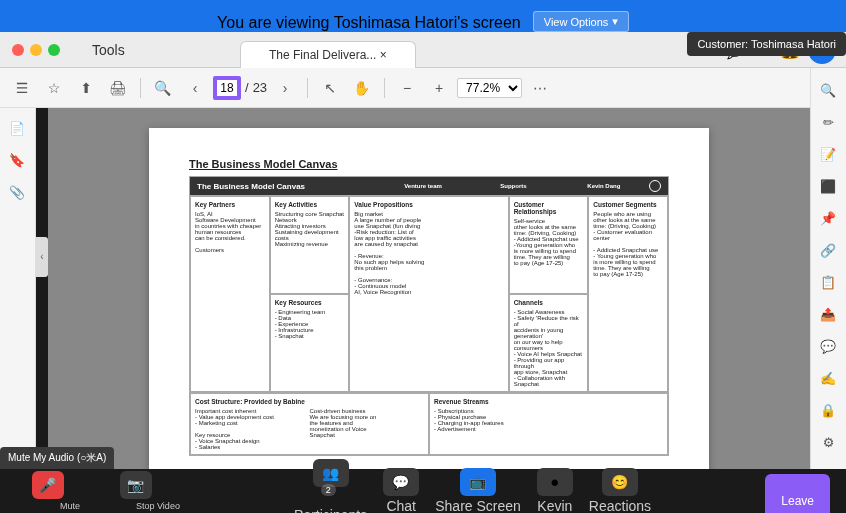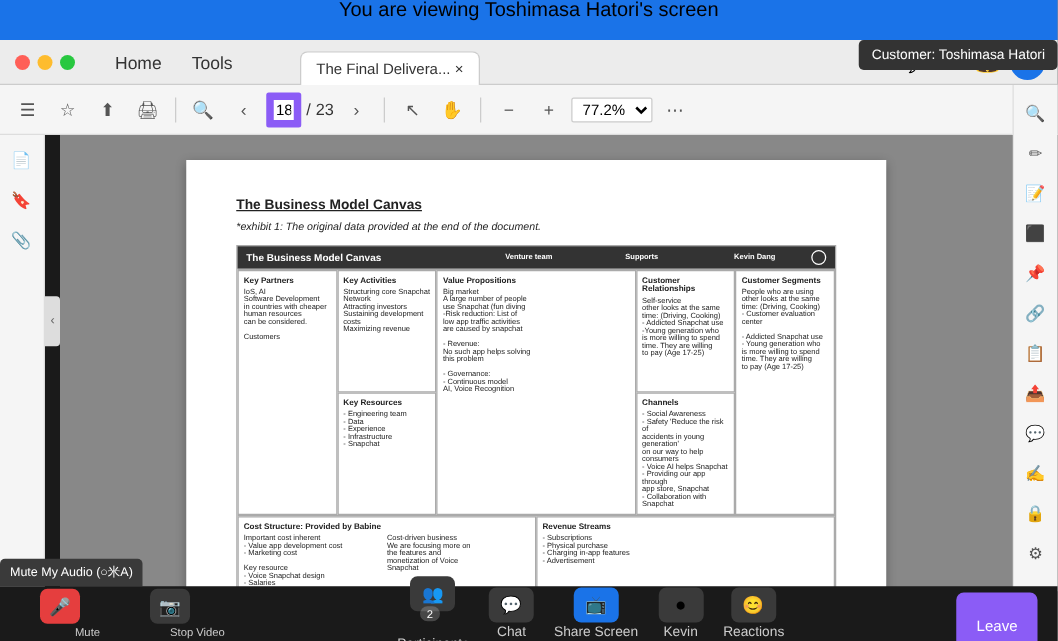--- a/index.html
+++ b/index.html
@@ -1,21 +1,21 @@
 <!DOCTYPE html>
 <html><head>
   <meta charset="utf-8">
   <style>
     * { margin: 0; padding: 0; box-sizing: border-box; }
     body { width: 846px; height: 513px; overflow: hidden; font-family: -apple-system, BlinkMacSystemFont, 'Segoe UI', sans-serif; background: #1a1a1a; }
 
     
     .notification-bar {
       position: absolute; top: 0; left: 0; right: 0; height: 32px;
-      background: #1a73e8; display: flex; align-items: flex-start; justify-content: center;
+      background: #1a73e8; display: flex; align-items: flex-end; justify-content: center;
       gap: 12px; z-index: 100;
     }
     .view-options-btn {
       background: rgba(255,255,255,0.2); border: 1px solid rgba(255,255,255,0.4);
       color: white; font-size: 11px; padding: 3px 10px; border-radius: 3px; cursor: pointer;
       display: flex; align-items: center; gap: 4px;
     }
 
     
     .title-bar {
@@ -38,21 +38,21 @@
       padding: 0 12px; height: 36px; display: flex; align-items: center;
       font-size: 14px; color: #333; cursor: pointer;
     }
 
     
     .tab-bar {
       position: absolute; top: 32px; left: 240px; right: 200px; height: 36px;
       display: flex; align-items: flex-end;
     }
     .tab {
-      background: white; border-radius: 6px 6px 0 0; padding: 6px 12px;
+      background: white; border-radius: 6px 6px 0 0; padding: 6px 28px;
       font-size: 12px; color: #333; display: flex; align-items: center; gap: 6px;
       border: 1px solid #ccc; border-bottom: none; cursor: pointer; max-width: 180px;
     }
 
     
     .header-icons {
       position: absolute; top: 32px; right: 0; height: 36px;
       display: flex; align-items: center; gap: 8px; padding: 0 10px;
     }
     .header-icon { width: 20px; height: 20px; display: flex; align-items: center; justify-content: center; cursor: pointer; }
@@ -60,21 +60,21 @@
 
     
     .toolbar {
       position: absolute; top: 68px; left: 0; right: 0; height: 40px;
       background: #f5f5f5; border-bottom: 1px solid #ddd;
       display: flex; align-items: center; padding: 0 8px; gap: 4px;
     }
     .toolbar-icon { width: 28px; height: 28px; display: flex; align-items: center; justify-content: center; cursor: pointer; border-radius: 3px; font-size: 14px; color: #555; }
     .toolbar-separator { width: 1px; height: 20px; background: #ccc; margin: 0 4px; }
     .page-info { display: flex; align-items: center; gap: 4px; font-size: 13px; color: #333; }
-    .page-input { width: 28px; text-align: center; border: 6px solid #8b5cf6; border-radius: 2px; font-size: 12px; padding: 1px 2px; }
+    .page-input { width: 28px; text-align: center; border: 4px solid #8b5cf6; border-radius: 2px; font-size: 12px; padding: 1px 2px; }
     .zoom-select { border: 1px solid #ccc; border-radius: 2px; font-size: 12px; padding: 1px 4px; background: white; cursor: pointer; }
 
     
     .right-sidebar {
       position: absolute; top: 68px; right: 0; bottom: 40px; width: 36px;
       background: #f5f5f5; border-left: 1px solid #ddd;
       display: flex; flex-direction: column; align-items: center; padding: 8px 0; gap: 4px;
     }
     .sidebar-icon { width: 28px; height: 28px; display: flex; align-items: center; justify-content: center; cursor: pointer; border-radius: 3px; font-size: 13px; color: #555; }
     .sidebar-icon.active { color: #1a73e8; }
@@ -137,21 +137,21 @@
     }
     .meeting-btn-icon { width: 32px; height: 28px; background: #3a3a3a; border-radius: 6px; display: flex; align-items: center; justify-content: center; font-size: 14px; }
     .meeting-btn-label { font-size: 9px; color: #ccc; padding-left: 44px; }
     .meeting-btn-icon.muted { background: #e53e3e; }
     .meeting-center { display: flex; align-items: center; gap: 16px; }
     .meeting-center-btn {
       display: flex; flex-direction: column; align-items: center; gap: 2px; cursor: pointer;
     }
     .meeting-center-icon { width: 36px; height: 28px; border-radius: 6px; display: flex; align-items: center; justify-content: center; font-size: 14px; background: #3a3a3a; }
     .meeting-center-icon.active { background: #1a73e8; }
-    .meeting-center-label { font-size: 11px; color: #ccc; }
+    .meeting-center-label { font-size: 14px; color: #ccc; }
     .participant-count { font-size: 9px; color: white; background: rgba(255,255,255,0.2); border-radius: 10px; padding: 1px 5px; position: relative; top: -8px; left: 8px; }
     .leave-btn { background: #8b5cf6; color: white; border: none; border-radius: 6px; padding: 20px 16px; font-size: 12px; cursor: pointer; font-weight: 500; margin-top: 20px; }
 
     
     .tooltip {
       position: absolute; top: 32px; right: 0; background: #333; color: white;
       padding: 6px 10px; font-size: 11px; border-radius: 4px; white-space: nowrap; z-index: 300;
     }
 
     
@@ -159,32 +159,35 @@
       position: absolute; bottom: 44px; left: 0;
       background: #3a3a3a; color: white; font-size: 10px; padding: 4px 8px;
       border-radius: 4px 4px 0 0;
     }
   </style>
 </head>
 <body>
 
 <div class="notification-bar">
   <span>You are viewing Toshimasa Hatori's screen</span>
+  <button class="view-options-btn">
+    <span>View Options</span>
+    <span>▾</span>
+  </button>
 </div>
 
 <div class="title-bar">
   <div class="traffic-lights">
     <div class="traffic-light tl-red"></div>
     <div class="traffic-light tl-yellow"></div>
     <div class="traffic-light tl-green"></div>
   </div>
 </div>
 
 <div class="menu-bar">
-  <div class="menu-item">Home</div>
   <div class="menu-item">Tools</div>
 </div>
 
 <div class="tab-bar">
   <div class="tab">
     <span>The Final Delivera... ×</span>
   </div>
 </div>
 
 <div class="header-icons">
@@ -245,21 +248,20 @@
   <div class="sidebar-icon">📤</div>
   <div class="sidebar-icon">💬</div>
   <div class="sidebar-icon">✍</div>
   <div class="sidebar-icon">🔒</div>
   <div class="sidebar-icon">⚙</div>
 </div>
 
 <div class="content-area">
   <div class="pdf-page">
     <div class="pdf-heading">The Business Model Canvas</div>
-    <div class="pdf-italic">*exhibit 1: The original data provided at the end of the document.</div>
 
     <div class="bmc-container">
       <div class="bmc-header">
         <span style="flex:2; text-align:left; padding-left:4px;">The Business Model Canvas</span>
         <span style="flex:1; font-size:6px;">Venture team</span>
         <span style="flex:1; font-size:6px;">Supports</span>
         <span style="flex:1; font-size:6px;">Kevin Dang</span>
         <div style="width:12px;height:12px;border-radius:50%;border:1px solid white;margin-right:4px;"></div>
       </div>
       <div style="display:grid; grid-template-columns: 1fr 1fr 2fr 1fr 1fr; border-top:1px solid #aaa;">

